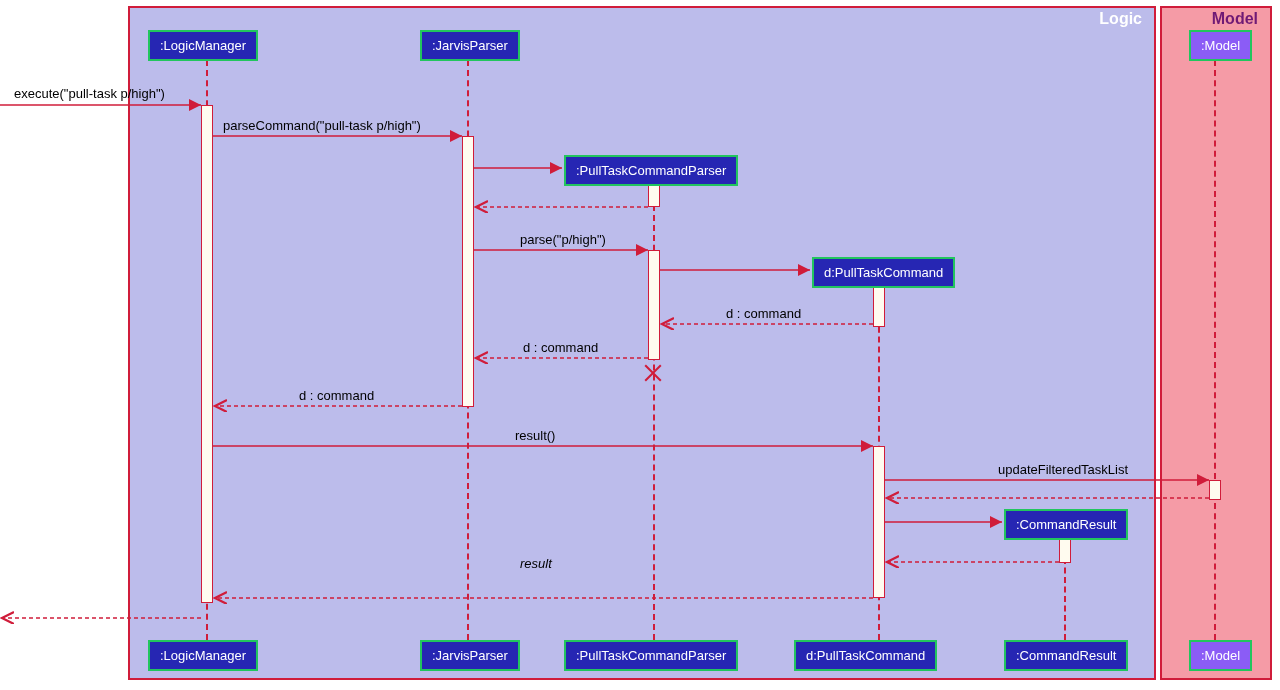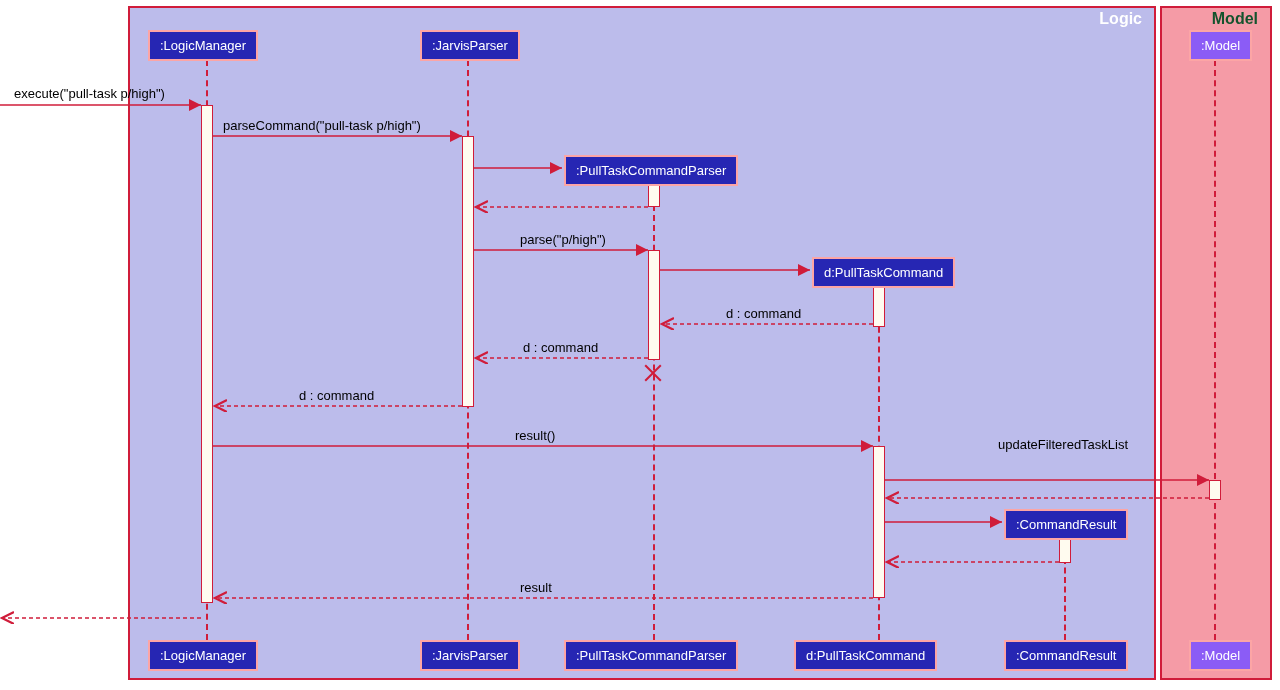--- a/index.html
+++ b/index.html
@@ -36,26 +36,26 @@
   }
   .logic-frame .frame-label { color: #fff; }
   .model-frame {
     left: 1160px;
     top: 6px;
     width: 112px;
     height: 674px;
     background: #f59ba6;
     border-color: #d01c3a;
   }
-  .model-frame .frame-label { color: #14532d; margin-left: 16px; }
+  .model-frame .frame-label { color: #701a75; margin-left: 16px; }
 
   .participant-box {
     position: absolute;
     padding: 6px 10px;
-    border: 2px solid #fca5a5;
+    border: 2px solid #22c55e;
     color: #fff;
     font-size: 13px;
     text-align: center;
     box-sizing: border-box;
     white-space: nowrap;
     z-index: 5;
   }
   .logic-box { background: #2626b3; }
   .model-box { background: #8b5cf6; }
 
@@ -174,22 +174,22 @@
 
 <div class="destroy-x" style="left:642px; top:362px;"></div>
 
 <div class="msg-label" style="left:14px; top:86px;">execute("pull-task p/high")</div>
 <div class="msg-label" style="left:223px; top:118px;">parseCommand("pull-task p/high")</div>
 <div class="msg-label" style="left:520px; top:232px;">parse("p/high")</div>
 <div class="msg-label" style="left:726px; top:306px;">d : command</div>
 <div class="msg-label" style="left:523px; top:340px;">d : command</div>
 <div class="msg-label" style="left:299px; top:388px;">d : command</div>
 <div class="msg-label" style="left:515px; top:428px;">result()</div>
-<div class="msg-label" style="left:998px; top:437px;">updateFilteredTaskList</div>
-<div class="msg-label" style="left:520px; top:580px;">result</div>
+<div class="msg-label" style="left:998px; top:462px;">updateFilteredTaskList</div>
+<div class="msg-label" style="left:520px; top:556px;font-style:italic;">result</div>
 
 <svg class="arrows">
   <defs>
     <marker id="solidHead" markerWidth="10" markerHeight="10" refX="8" refY="4" orient="auto">
       <path d="M0,0 L8,4 L0,8 Z" fill="#d01c3a"></path>
     </marker>
     <marker id="openHead" markerWidth="10" markerHeight="10" refX="8" refY="4" orient="auto">
       <path d="M0,0 L8,4 L0,8" fill="none" stroke="#d01c3a" stroke-width="1.5"></path>
     </marker>
   </defs>

